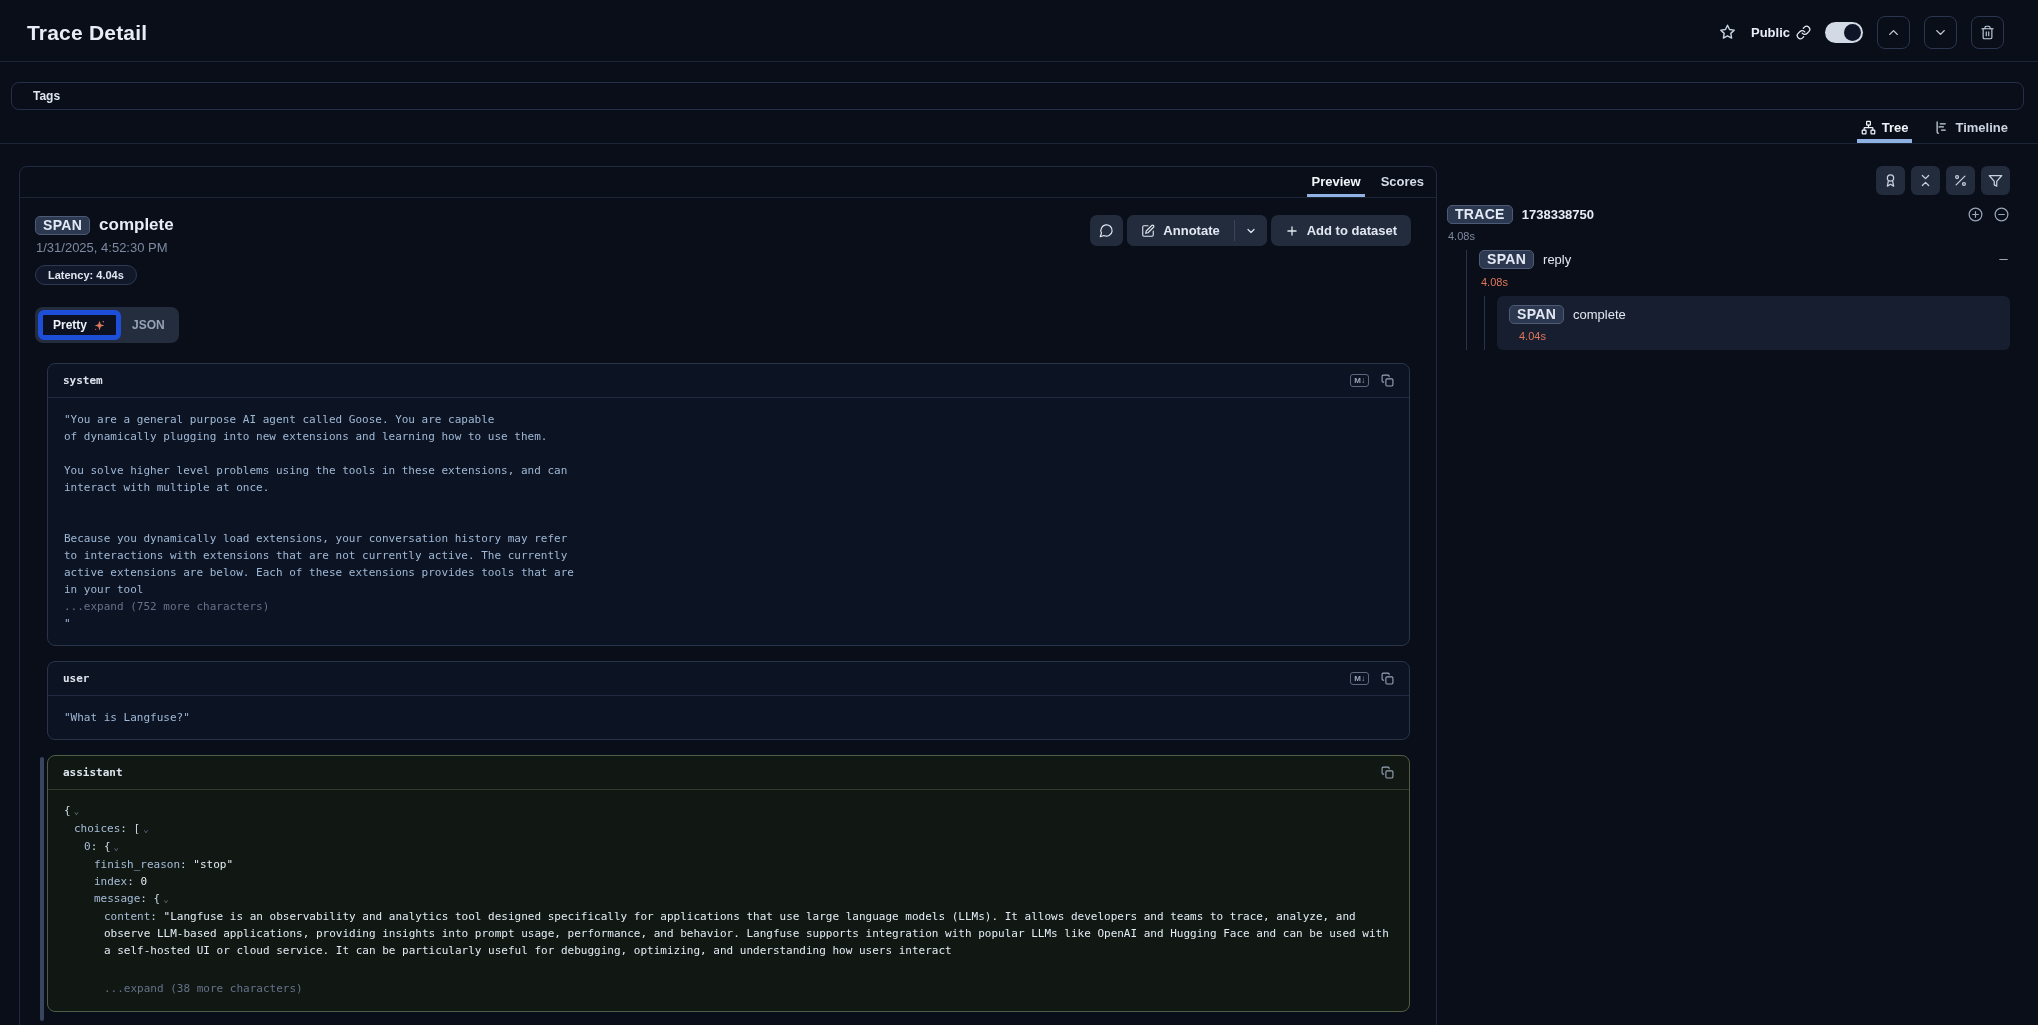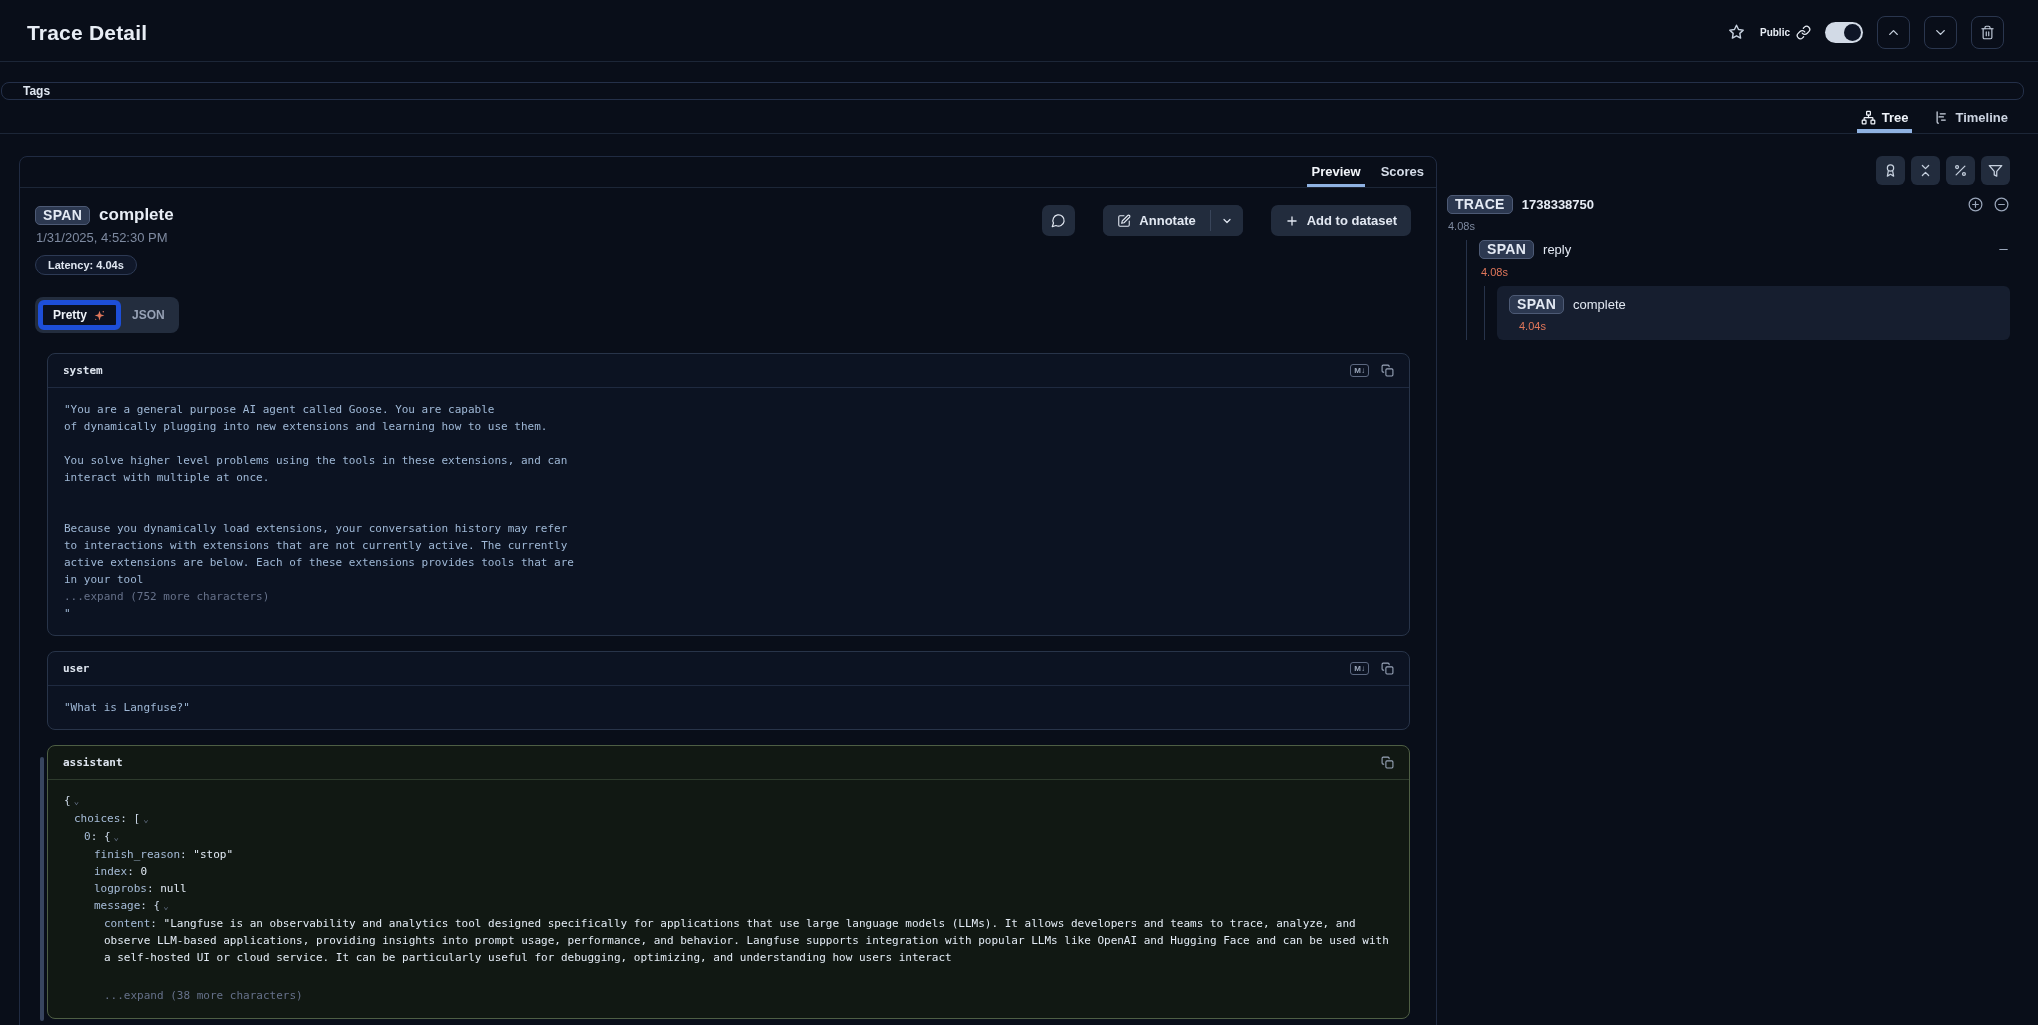--- a/index.html
+++ b/index.html
@@ -30,28 +30,28 @@
     width:2038px;height:1025px;overflow:hidden;position:relative;
     background:var(--bg);color:var(--text);
     font-family:"Liberation Sans",sans-serif;
   }
   svg{display:block;}
   
   .topbar{display:flex;align-items:center;justify-content:space-between;padding:16px 34px 12px 27px;}
   .page-title{font-size:21px;font-weight:700;letter-spacing:.2px;}
   .topbar-right{display:flex;align-items:center;gap:14px;}
   .icon-plain{color:var(--icon);background:none;border:none;display:flex;align-items:center;}
-  .public-wrap{display:flex;align-items:center;gap:6px;color:var(--text);font-size:10px;font-weight:600;}
+  .public-wrap{display:flex;align-items:center;gap:6px;color:var(--text);font-size:13px;font-weight:600;}
   .switch{width:38px;height:21px;background:#d2dae6;border-radius:11px;position:relative;}
   .switch .knob{position:absolute;top:2px;right:2px;width:17px;height:17px;border-radius:50%;background:#0e1526;}
   .sq-btn{width:33px;height:33px;border:1px solid #2a364e;background:transparent;border-radius:8px;
     display:flex;align-items:center;justify-content:center;color:var(--icon);}
   .hr{height:1px;background:var(--divider);}
   
-  .tags-bar{margin:20px 14px 0 1px;border:1px solid #243049;border-radius:8px;padding:7px 21px;height:18px;
+  .tags-bar{margin:20px 14px 0 11px;border:1px solid #243049;border-radius:8px;padding:7px 21px;height:28px;
     display:flex;align-items:center;}
   .tags-label{font-size:12px;font-weight:700;color:#dfe6f0;}
   
   .view-tabs{display:flex;justify-content:flex-end;align-items:flex-end;gap:26px;padding:10px 30px 0 0;
     border-bottom:1px solid var(--divider);}
   .vtab{display:flex;align-items:center;gap:6px;font-size:13px;font-weight:600;color:#cdd5e2;
     padding-bottom:8px;position:relative;}
   .vtab.active{color:#f0f4fa;}
   .vtab.active::after{content:"";position:absolute;left:-4px;right:-4px;bottom:0;height:4px;background:var(--accent);}
   
@@ -62,21 +62,21 @@
   .ptab.active{color:#f2f5fa;}
   .ptab.active::after{content:"";position:absolute;left:6px;right:6px;bottom:0;height:3px;background:var(--accent);}
   .card-head{display:flex;justify-content:space-between;align-items:flex-start;padding:17px 25px 0 15px;}
   .span-title-row{display:flex;align-items:center;gap:9px;}
   .badge{background:var(--badge-bg);border:1px solid var(--badge-border);color:#e4eaf4;border-radius:5px;
     font-size:14px;font-weight:700;letter-spacing:.3px;padding:2px 7px;line-height:13px;}
   .span-title{font-size:17px;font-weight:700;}
   .timestamp{font-size:13px;color:var(--muted);margin:5px 0 0 1px;}
   .latency-pill{display:inline-flex;margin:10px 0 0 0;border:1px solid #2d3a55;border-radius:11px;
     padding:3px 12px;font-size:11px;font-weight:700;color:#dfe6f0;background:#10182a;}
-  .head-actions{display:flex;align-items:center;gap:28px;}
+  .head-actions{display:flex;align-items:center;gap:4px;}
   .act-btn{background:var(--btn-bg);border:none;border-radius:7px;color:#e2e8f2;font-size:13px;font-weight:600;
     display:flex;align-items:center;gap:8px;padding:0 14px;height:31px;font-family:inherit;}
   .icon-btn{width:33px;justify-content:center;padding:0;}
   .split{display:flex;align-items:stretch;background:var(--btn-bg);border-radius:7px;overflow:hidden;}
   .split .act-btn{border-radius:0;}
   .split .sep{width:1px;background:#39455a;margin:5px 0;}
   .split .chev-part{padding:0 10px;}
   
   .fmt-toggle{display:inline-flex;align-items:center;background:#232d3e;border-radius:8px;padding:3px;margin:22px 0 0 15px;}
   .seg{font-size:12px;font-weight:600;color:#97a2b6;padding:4px 11px;border-radius:6px;display:flex;align-items:center;gap:6px;}
@@ -332,21 +332,20 @@
                 </svg>
             </span>
           </span>
         </div>
         <div class="json-body">
           <div class="jrow"><span class="p">{</span><span class="chev">⌄</span></div>
           <div class="jrow ind1"><span class="k">choices</span><span class="p">: </span><span class="p">[</span><span class="chev">⌄</span></div>
           <div class="jrow ind2"><span class="k">0</span><span class="p">: </span><span class="p">{</span><span class="chev">⌄</span></div>
           <div class="jrow ind3"><span class="k">finish_reason</span><span class="p">: </span><span>"stop"</span></div>
           <div class="jrow ind3"><span class="k">index</span><span class="p">: </span><span>0</span></div>
-          <div class="jrow ind3"><span class="k">logprobs</span><span class="p">: </span><span>null</span></div>
           <div class="jrow ind3"><span class="k">message</span><span class="p">: </span><span class="p">{</span><span class="chev">⌄</span></div>
           <div class="jrow ind4"><span class="k">content</span><span class="p">: </span><span>"Langfuse is an observability and analytics tool designed specifically for applications that use large language models (LLMs). It allows developers and teams to trace, analyze, and observe LLM-based applications, providing insights into prompt usage, performance, and behavior. Langfuse supports integration with popular LLMs like OpenAI and Hugging Face and can be used with a self-hosted UI or cloud service. It can be particularly useful for debugging, optimizing, and understanding how users interact</span></div>
           <div class="jrow ind4 jexpand"><span class="expand-link">...expand (38 more characters)</span></div>
         </div>
       </div>
 
     </div>
   </section>
 
   <aside class="tree-panel">

